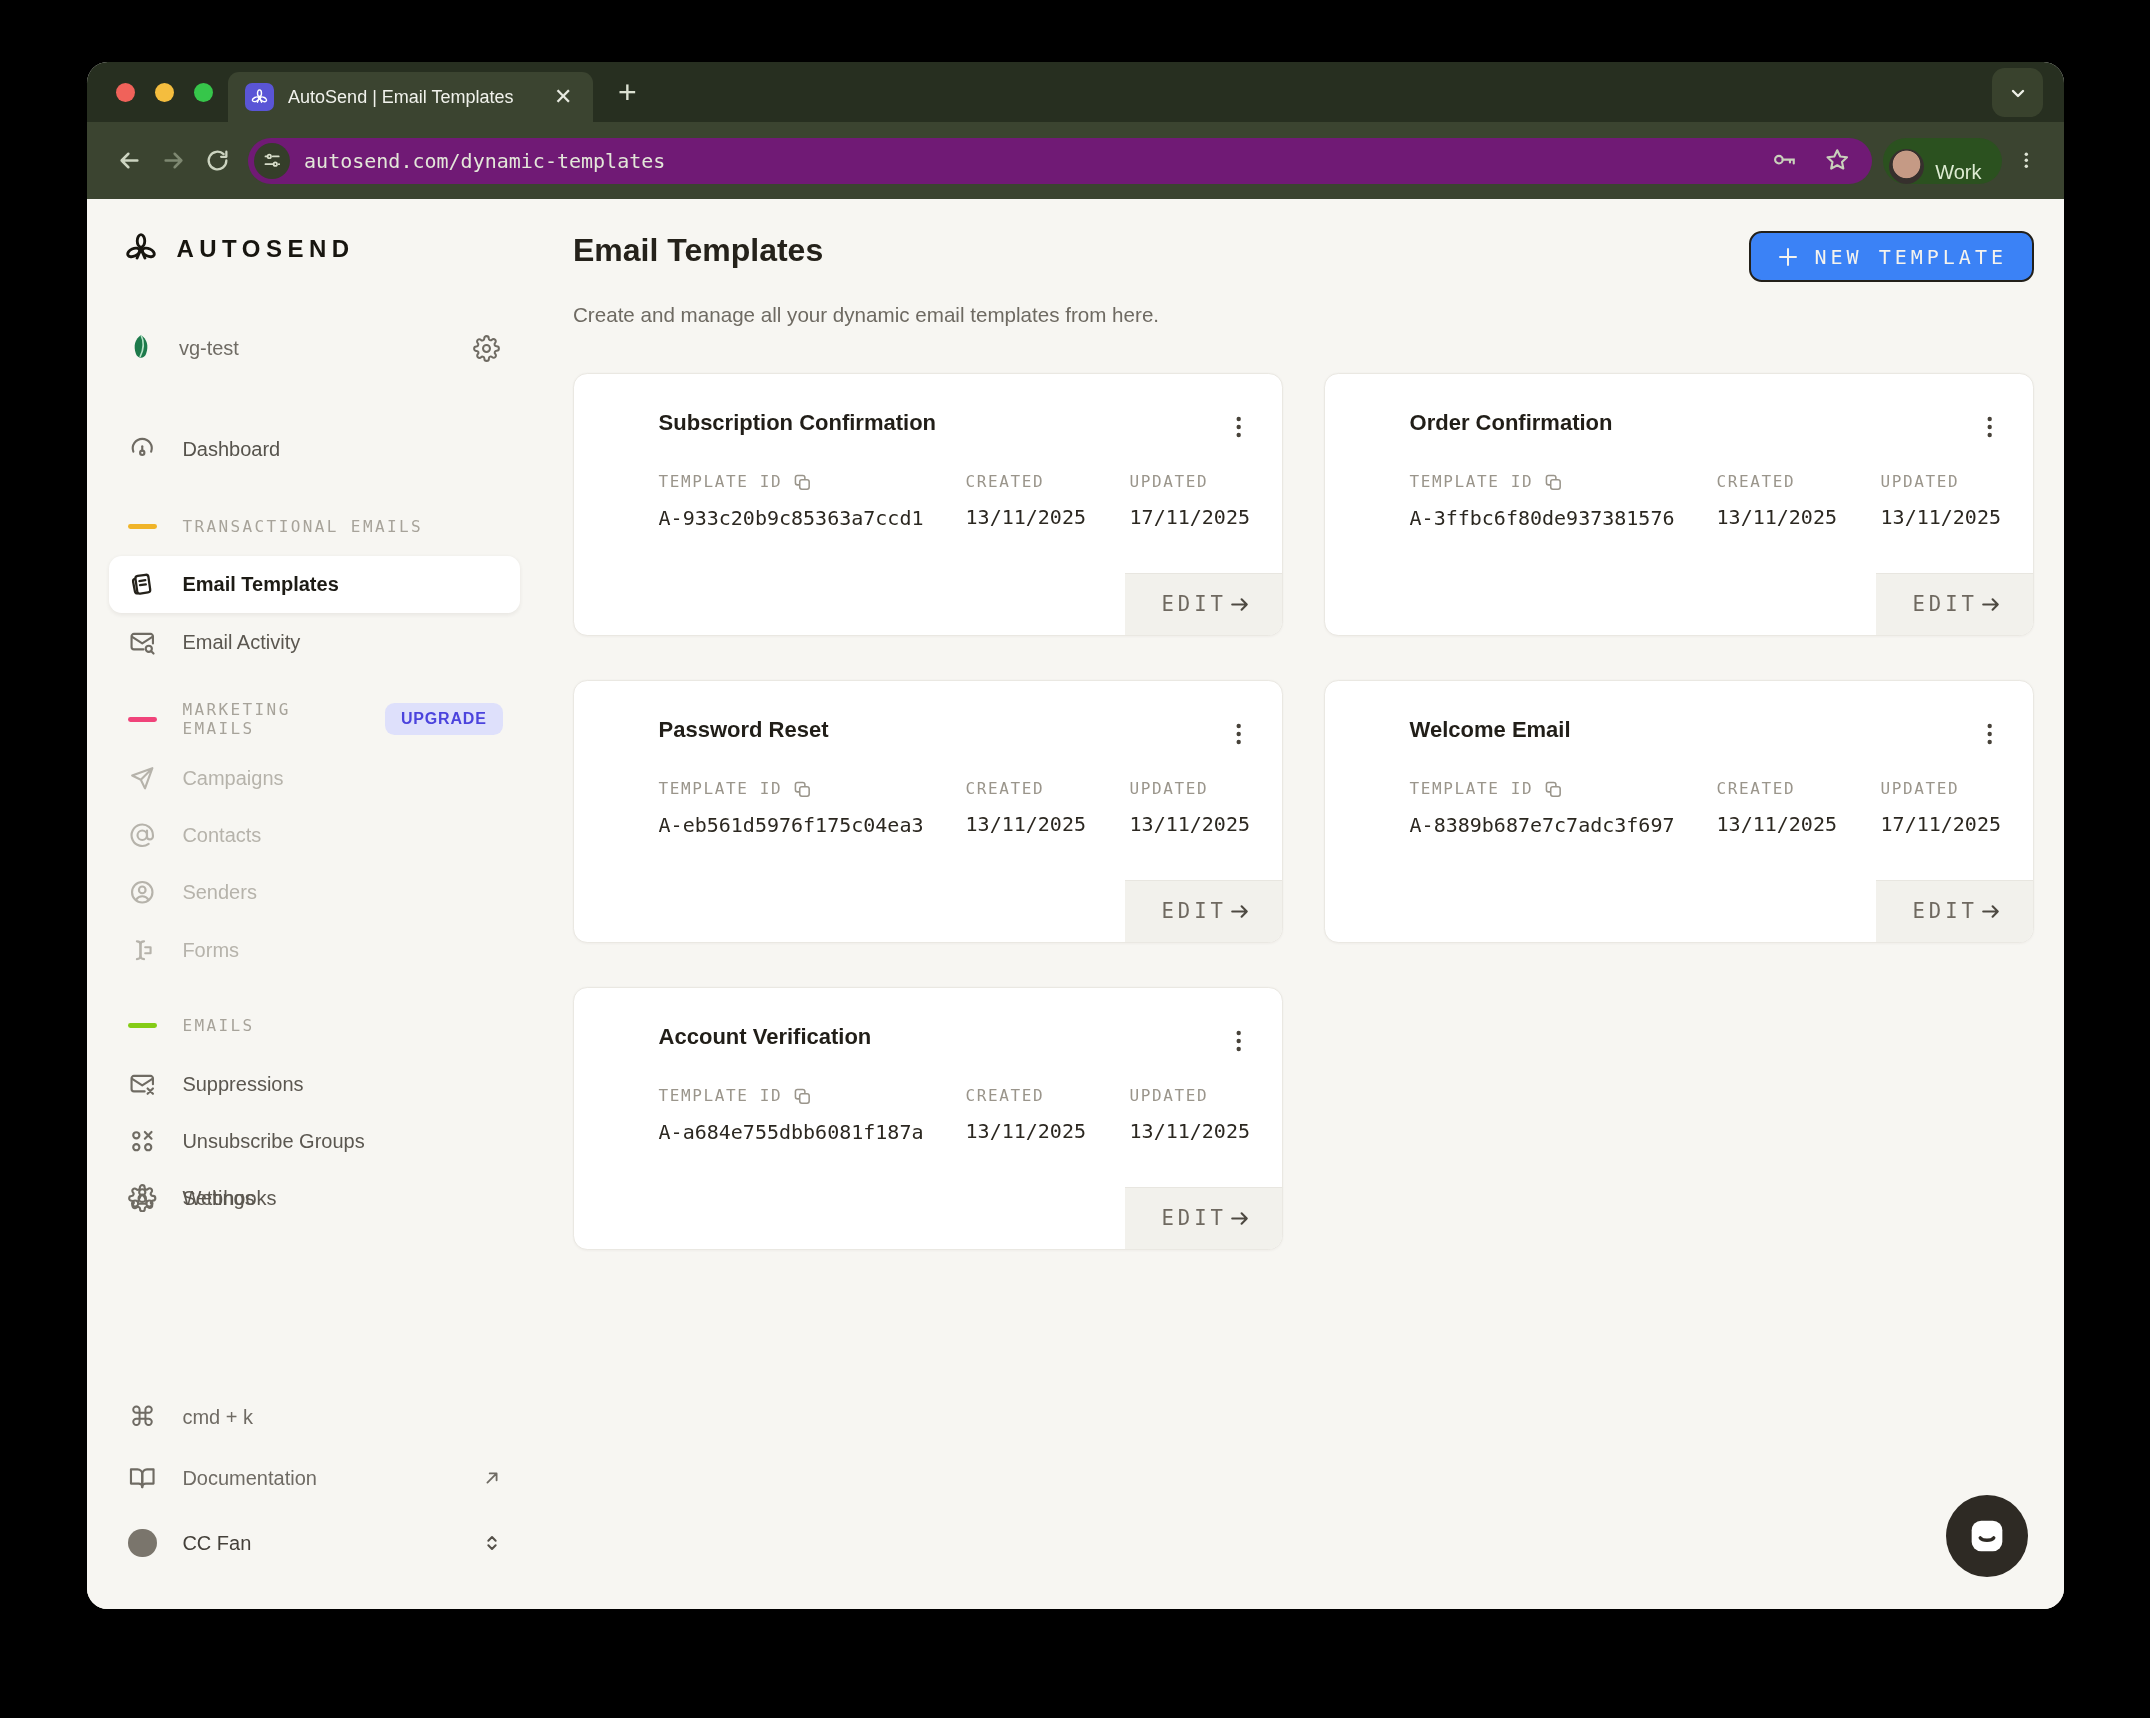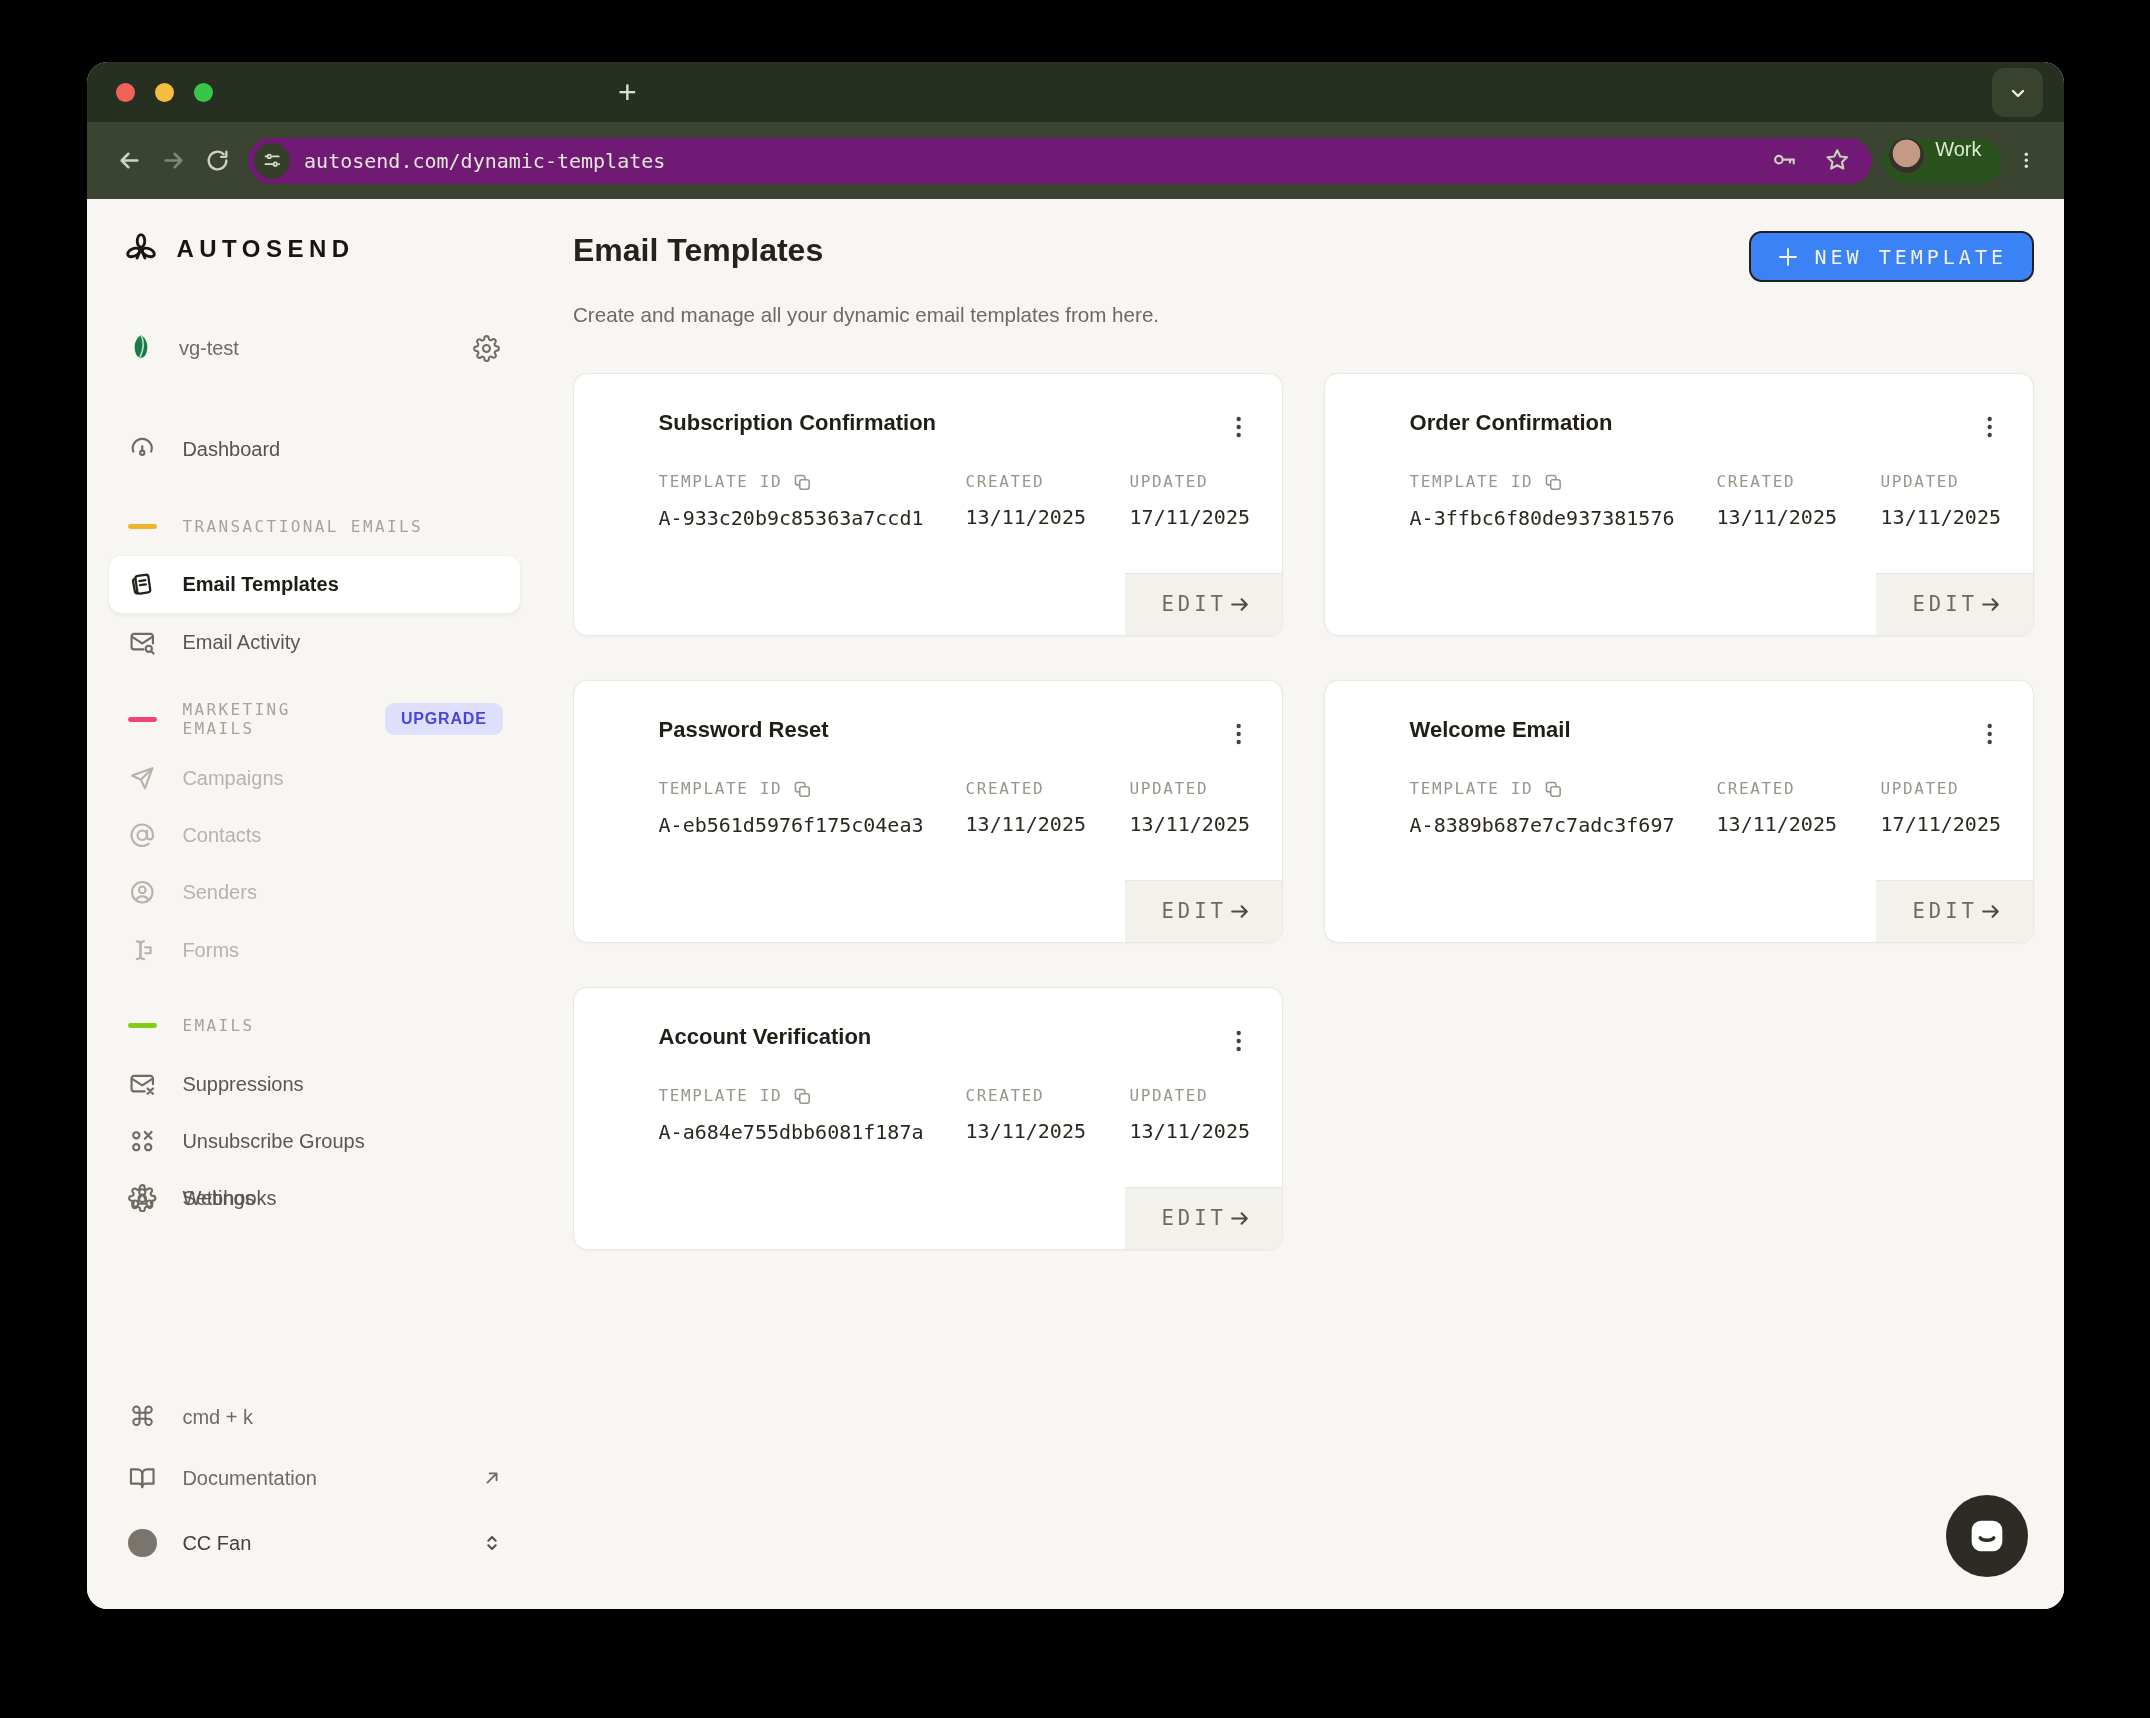--- a/index.html
+++ b/index.html
@@ -42,21 +42,21 @@
   .navbtn { width:44px; height:44px; display:grid; place-items:center; color:#ccd4c0; flex-shrink:0; }
   .navbtn.dim { color:#7e8871; }
   .omnibox {
     flex:1; height:46px; margin:0 11px 0 8px; background:#701a75; border-radius:23px;
     display:flex; align-items:center; padding:0 20.6px 0 6.3px; gap:14.2px; min-width:0;
   }
   .site-badge { width:36px; height:36px; border-radius:50%; background:#353e2a; color:#d7ddc9; display:grid; place-items:center; flex-shrink:0; }
   .url { color:#e3e7d9; font-size:20px; white-space:nowrap; }
   .omni-right { margin-left:auto; display:flex; align-items:center; gap:24px; color:#c9d1bb; }
   .profile-chip {
-    height:46px; border-radius:23px; background:#2b511f; display:flex; align-items:flex-start;
+    height:46px; border-radius:23px; background:#2b511f; display:flex; align-items:flex-end;
     gap:11px; padding:0 20.6px 0 6.3px; flex-shrink:0; margin-right:6.3px;
   }
   .avatar-photo {
     width:35px; height:35px; border-radius:50%;
     background:radial-gradient(circle at 50% 44%, #c59a85 0 13.4px, #36302d 14.2px 24px, #cfc8e2 24.5px);
   }
   .profile-label { color:#ddebd2; font-size:20px; }
   .menu-dots { width:35px; height:44px; display:grid; place-items:center; color:#dee4d4; }
 
   
@@ -139,20 +139,36 @@
 <body>
 
 <div class="window">
 
   <div class="tabstrip">
     <div class="traffic">
       <span class="light red"></span>
       <span class="light yellow"></span>
       <span class="light green"></span>
     </div>
+    <div class="tab">
+      <span class="favicon">
+        <svg width="19" height="19" viewBox="0 0 24 24" fill="none" stroke="#ffffff" stroke-width="1.8" stroke-linecap="round">
+          <ellipse cx="12" cy="6.6" rx="2.5" ry="4.2"></ellipse>
+          <g transform="rotate(115 12 12)">
+              <ellipse cx="12" cy="6.6" rx="2.5" ry="4.2"></ellipse>
+            </g>
+          <g transform="rotate(-115 12 12)">
+              <ellipse cx="12" cy="6.6" rx="2.5" ry="4.2"></ellipse>
+            </g>
+          <path d="M12 12l-2.6 6M12 12l2.6 6"></path>
+        </svg>
+      </span>
+      <span class="tab-title">AutoSend | Email Templates</span>
+      <span class="tab-close">✕</span>
+    </div>
     <span class="newtab">+</span>
     <span class="collapse-btn">
       <svg width="24" height="24" viewBox="0 0 24 24" fill="none" stroke="currentColor" stroke-width="2.4" stroke-linecap="round" stroke-linejoin="round">
           <path d="M7 10l5 5 5-5"></path>
         </svg>
     </span>
   </div>
 
   <div class="toolbar">
     <span class="navbtn">

